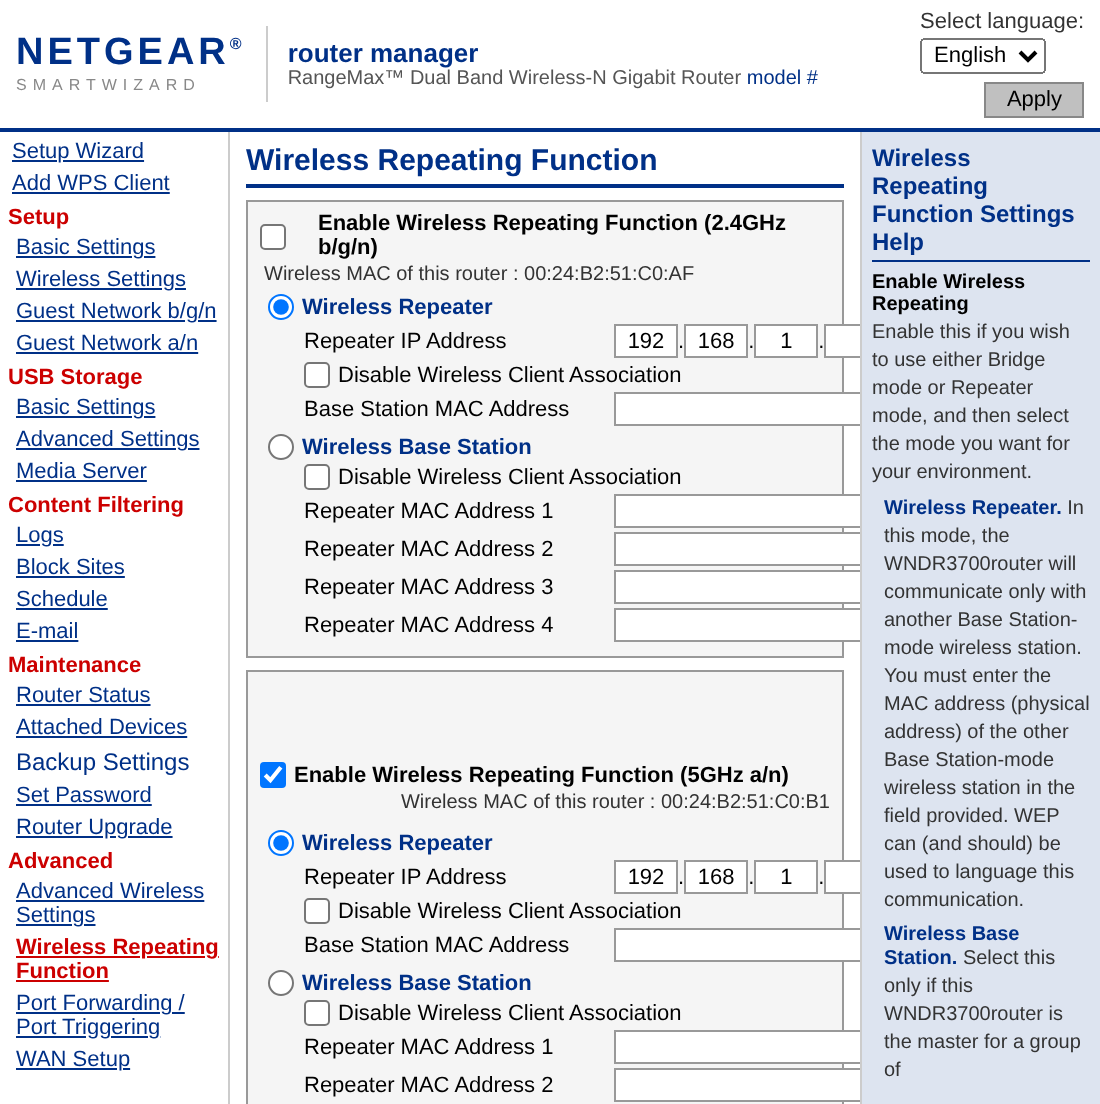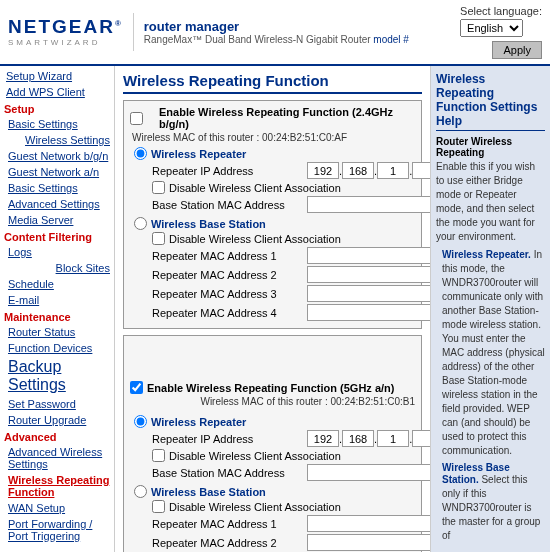--- a/index.html
+++ b/index.html
@@ -36,42 +36,43 @@
   </div>
 </div>
 
 <div class="main-layout" style="display:flex; height:506px;">
 
   <div style="width:115px; background:#fff; border-right:1px solid #ccc; overflow-y:auto; padding:2px 0; flex-shrink:0;">
     <div style="padding:2px 4px 2px 6px; font-size:11px; color:#003087; cursor:pointer; text-decoration:underline;">Setup Wizard</div>
     <div style="padding:2px 4px 2px 6px; font-size:11px; color:#003087; cursor:pointer; text-decoration:underline;">Add WPS Client</div>
     <div style="color:#c00; font-weight:bold; font-size:11px; padding:3px 4px 1px 4px;">Setup</div>
     <div style="padding:2px 4px 2px 8px; font-size:11px; color:#003087; cursor:pointer; text-decoration:underline;">Basic Settings</div>
-    <div style="padding:2px 4px 2px 8px; font-size:11px; color:#003087; cursor:pointer; text-decoration:underline;text-align:right;">Wireless Settings</div>
+    <div style="padding:2px 4px 2px 8px; font-size:11px; color:#003087; cursor:pointer; text-decoration:underline;">Wireless Settings</div>
     <div style="padding:2px 4px 2px 8px; font-size:11px; color:#003087; cursor:pointer; text-decoration:underline;">Guest Network b/g/n</div>
     <div style="padding:2px 4px 2px 8px; font-size:11px; color:#003087; cursor:pointer; text-decoration:underline;">Guest Network a/n</div>
+    <div style="color:#c00; font-weight:bold; font-size:11px; padding:3px 4px 1px 4px;">USB Storage</div>
     <div style="padding:2px 4px 2px 8px; font-size:11px; color:#003087; cursor:pointer; text-decoration:underline;">Basic Settings</div>
     <div style="padding:2px 4px 2px 8px; font-size:11px; color:#003087; cursor:pointer; text-decoration:underline;">Advanced Settings</div>
     <div style="padding:2px 4px 2px 8px; font-size:11px; color:#003087; cursor:pointer; text-decoration:underline;">Media Server</div>
     <div style="color:#c00; font-weight:bold; font-size:11px; padding:3px 4px 1px 4px;">Content Filtering</div>
     <div style="padding:2px 4px 2px 8px; font-size:11px; color:#003087; cursor:pointer; text-decoration:underline;">Logs</div>
-    <div style="padding:2px 4px 2px 8px; font-size:11px; color:#003087; cursor:pointer; text-decoration:underline;text-align:right;">Block Sites</div>
+    <div style="padding:2px 4px 2px 8px; font-size:11px; color:#003087; cursor:pointer; text-decoration:underline;">Block Sites</div>
     <div style="padding:2px 4px 2px 8px; font-size:11px; color:#003087; cursor:pointer; text-decoration:underline;">Schedule</div>
     <div style="padding:2px 4px 2px 8px; font-size:11px; color:#003087; cursor:pointer; text-decoration:underline;">E-mail</div>
     <div style="color:#c00; font-weight:bold; font-size:11px; padding:3px 4px 1px 4px;">Maintenance</div>
     <div style="padding:2px 4px 2px 8px; font-size:11px; color:#003087; cursor:pointer; text-decoration:underline;">Router Status</div>
-    <div style="padding:2px 4px 2px 8px; font-size:11px; color:#003087; cursor:pointer; text-decoration:underline;">Function Devices</div>
-    <div style="padding:2px 4px 2px 8px; font-size:16px; color:#003087; cursor:pointer; text-decoration:underline;">Backup Settings</div>
+    <div style="padding:2px 4px 2px 8px; font-size:11px; color:#003087; cursor:pointer; text-decoration:underline;">Attached Devices</div>
+    <div style="padding:2px 4px 2px 8px; font-size:12px; color:#003087; cursor:pointer; ">Backup Settings</div>
     <div style="padding:2px 4px 2px 8px; font-size:11px; color:#003087; cursor:pointer; text-decoration:underline;">Set Password</div>
     <div style="padding:2px 4px 2px 8px; font-size:11px; color:#003087; cursor:pointer; text-decoration:underline;">Router Upgrade</div>
     <div style="color:#c00; font-weight:bold; font-size:11px; padding:3px 4px 1px 4px;">Advanced</div>
     <div style="padding:2px 4px 2px 8px; font-size:11px; color:#003087; cursor:pointer; text-decoration:underline;">Advanced Wireless Settings</div>
     <div style="padding:2px 4px 2px 8px; font-size:11px; color:#c00; font-weight:bold; cursor:pointer; text-decoration:underline;">Wireless Repeating Function</div>
+    <div style="padding:2px 4px 2px 8px; font-size:11px; color:#003087; cursor:pointer; text-decoration:underline;">Port Forwarding / Port Triggering</div>
     <div style="padding:2px 4px 2px 8px; font-size:11px; color:#003087; cursor:pointer; text-decoration:underline;">WAN Setup</div>
-    <div style="padding:2px 4px 2px 8px; font-size:11px; color:#003087; cursor:pointer; text-decoration:underline;">Port Forwarding / Port Triggering</div>
 
   </div>
 
   <div style="flex:1; overflow-y:auto; padding:6px 8px; background:#fff;">
     <div style="font-size:15px; color:#003087; font-weight:bold; border-bottom:2px solid #003087; padding-bottom:3px; margin-bottom:6px;">Wireless Repeating Function</div>
 
     <div style="border:1px solid #999; padding:5px 6px; margin-bottom:6px; background:#f5f5f5;">
       <div style="display:flex; align-items:center; margin-bottom:2px;">
         <input type="checkbox" style="margin-right: 4px;">
         <span style="font-size:11px; font-weight:bold;margin-left:12px;">Enable Wireless Repeating Function (2.4GHz b/g/n)</span>
@@ -204,25 +205,25 @@
     </div>
 
     <div style="display:flex; justify-content:center; gap:10px; margin-top:6px; margin-bottom:8px;">
       <button style="background:#c0c0c0; border:1px solid #888; padding:3px 16px; font-size:11px; cursor:pointer;">Apply</button>
       <button style="background:#c0c0c0; border:1px solid #888; padding:3px 16px; font-size:11px; cursor:pointer;">Cancel</button>
     </div>
   </div>
 
   <div style="width:120px; background:#dde4f0; border-left:1px solid #ccc; overflow-y:auto; padding:6px 5px; flex-shrink:0; font-size:10px;">
     <div style="font-size:12px; color:#003087; font-weight:bold; margin-bottom:5px; border-bottom:1px solid #003087; padding-bottom:2px;">Wireless Repeating Function Settings Help</div>
-    <div style="font-weight:bold; color:#000; margin:4px 0 2px 0; font-size:10px;">Router Wireless Repeating</div>
+    <div style="font-weight:bold; color:#000; margin:4px 0 2px 0; font-size:10px;">Enable Wireless Repeating</div>
     <div style="color:#333; line-height:1.4; margin-bottom:4px; font-size:10px;">Enable this if you wish to use either Bridge mode or Repeater mode, and then select the mode you want for your environment.</div>
     <div style="margin-left:6px; margin-bottom:4px;">
       <span style="font-weight:bold; color:#003087; font-size:10px;">Wireless Repeater.</span>
-      <span style="color:#333; font-size:10px; line-height:1.4;">In this mode, the WNDR3700router will communicate only with another Base Station-mode wireless station. You must enter the MAC address (physical address) of the other Base Station-mode wireless station in the field provided. WEP can (and should) be used to protect this communication.</span>
+      <span style="color:#333; font-size:10px; line-height:1.4;">In this mode, the WNDR3700router will communicate only with another Base Station-mode wireless station. You must enter the MAC address (physical address) of the other Base Station-mode wireless station in the field provided. WEP can (and should) be used to language this communication.</span>
     </div>
     <div style="margin-left:6px; margin-bottom:4px;">
       <span style="font-weight:bold; color:#003087; font-size:10px;">Wireless Base Station.</span>
       <span style="color:#333; font-size:10px; line-height:1.4;">Select this only if this WNDR3700router is the master for a group of</span>
     </div>
   </div>
 
 </div>
 
 </body></html>

